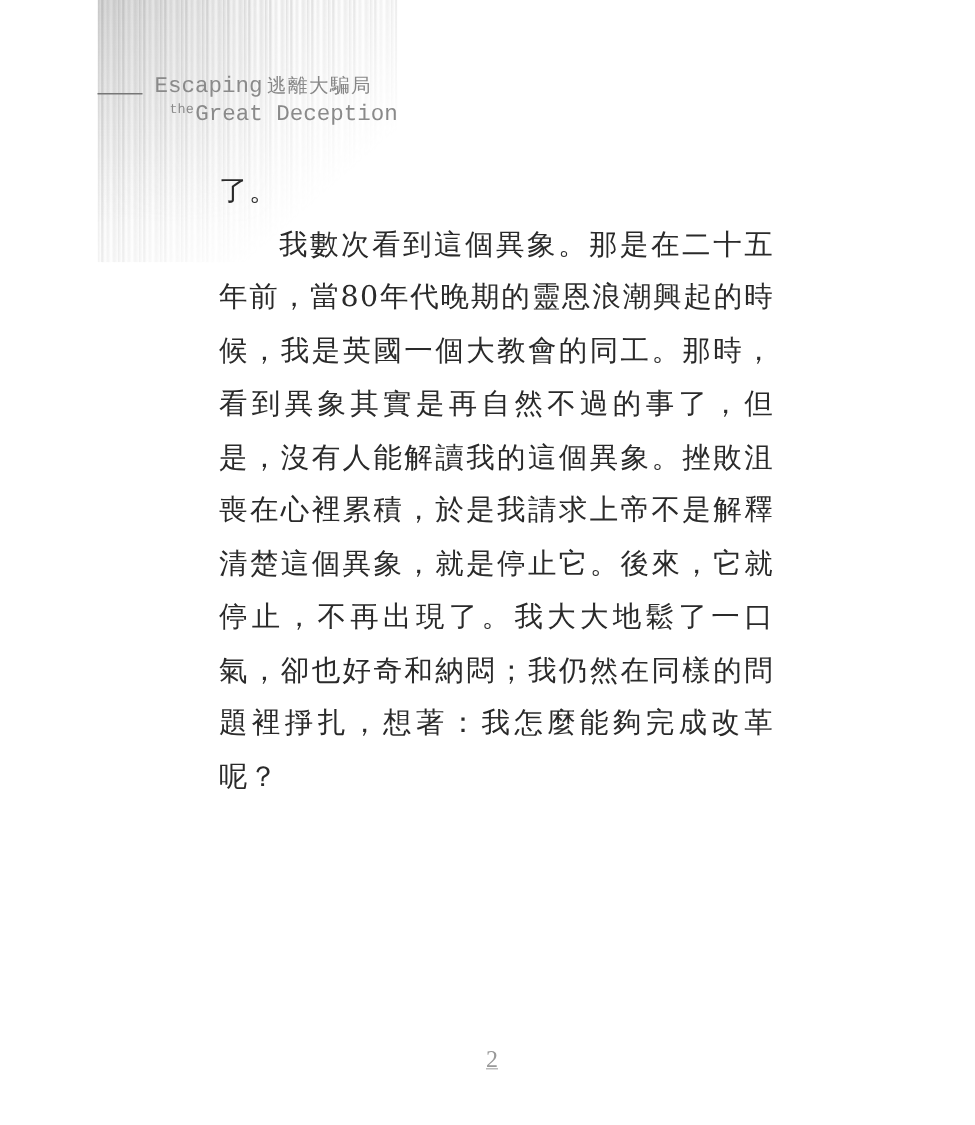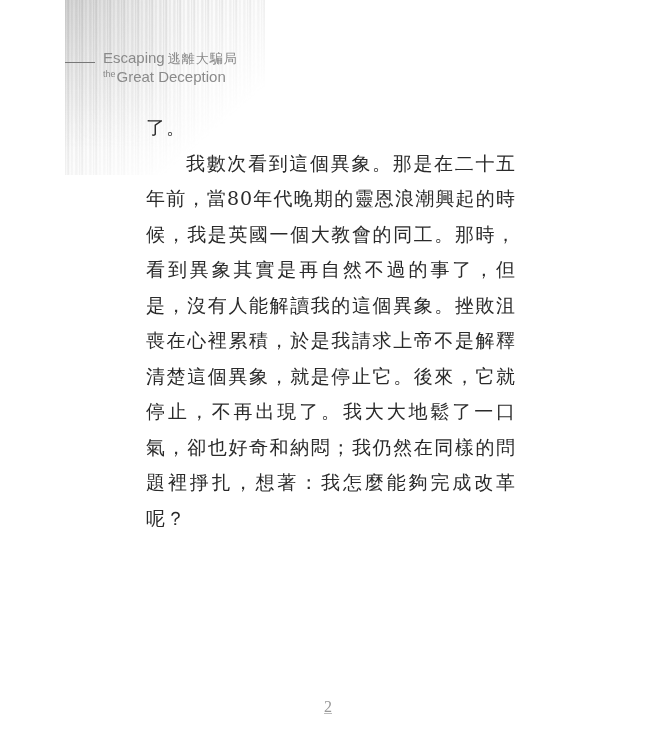--- a/index.html
+++ b/index.html
@@ -24,25 +24,25 @@
       position: absolute; left: 65px; top: 0; width: 120px; height: 150px;
       background: linear-gradient(to bottom, rgba(150,150,150,0.35), rgba(200,200,200,0.1) 80%, rgba(255,255,255,0));
       -webkit-mask-image: linear-gradient(to right, rgba(0,0,0,1), rgba(0,0,0,0));
       mask-image: linear-gradient(to right, rgba(0,0,0,1), rgba(0,0,0,0));
     }
     .header-rule {
       position: absolute; left: 65px; top: 62px; width: 30px; height: 1px; background: #777;
     }
     .header {
       position: absolute; left: 103px; top: 50px; color: #8a8a8a;
-      font-family: Liberation Sans, sans-serif;
+      font-family: Liberation Mono, monospace;
     }
     .header .line1 { font-size: 15px; line-height: 16px; white-space: nowrap; }
     .header .line1 .cn { font-size: 13px; letter-spacing: 1px; color: #888; margin-left: 3px; }
-    .header .line2 { font-size: 15px; line-height: 15px; white-space: nowrap; margin-left: 0; }
+    .header .line2 { font-size: 15px; line-height: 15px; white-space: nowrap; margin-left: 10px; }
     .header .line2 .the { font-size: 9px; vertical-align: 5px; margin-right: 1px; }
     .body-text {
       position: absolute; left: 146px; top: 110px; width: 370px;
       font-family: "DejaVu Serif", "Liberation Serif", serif;
       font-size: 19px; line-height: 35.5px; color: #2a2a2a; letter-spacing: 0.9px;
       text-align: justify;
     }
     .body-text p { margin: 0; }
     .body-text p.indent { text-indent: 40px; }
     .page-number {

